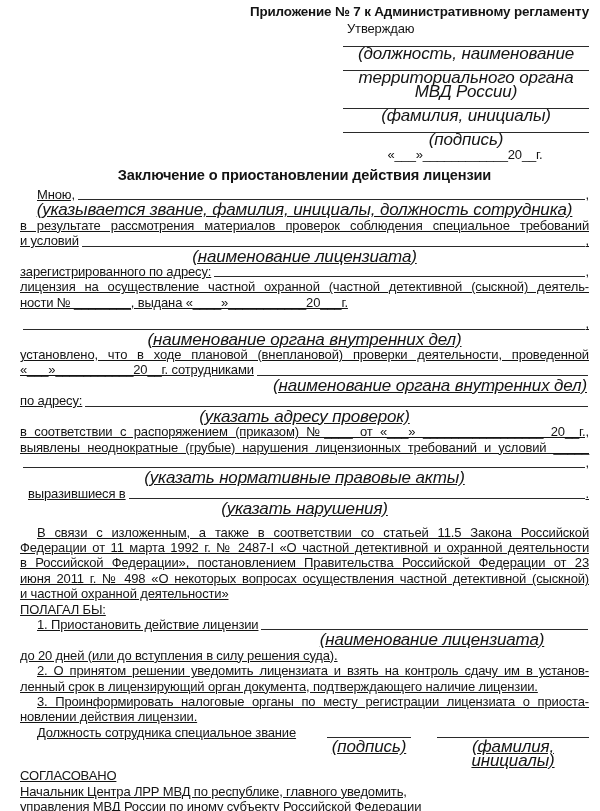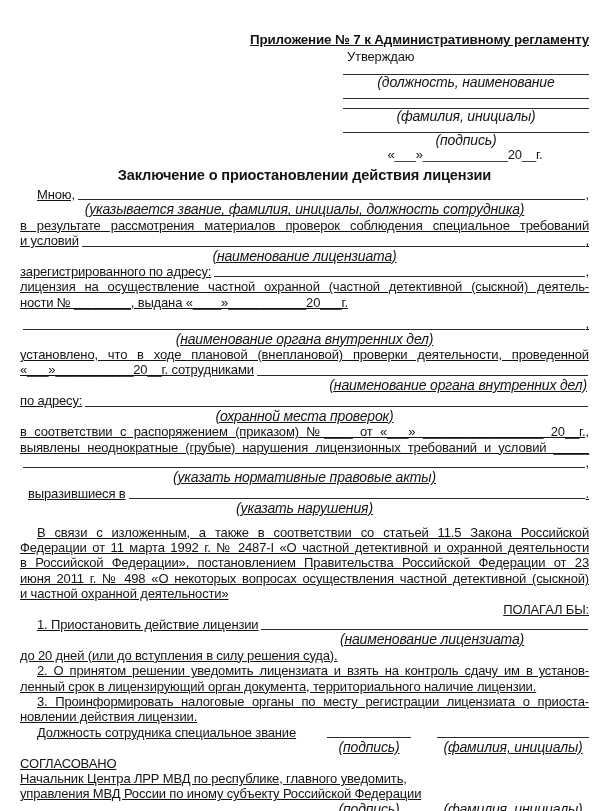--- a/index.html
+++ b/index.html
@@ -4,56 +4,57 @@
 <style>
   * { margin:0; padding:0; box-sizing:border-box; }
   html,body { background:#ffffff; }
   .page {
     position:relative; width:600px; height:811px; overflow:hidden;
     background:#ffffff; color:#141414;
     font-family:"Liberation Sans","DejaVu Sans",sans-serif;
     font-size:13px; letter-spacing:-0.15px;
     padding:4px 11px 0 20px;
   }
-  .appendix { text-align:right; font-weight:bold; text-decoration:underline; font-size:13.4px; line-height:16px;margin-top:28px; }
+  .appendix { text-align:right; font-weight:bold; font-size:13.4px; line-height:16px; }
   .approve { width:246px; margin-left:auto; }
   .approve-label { line-height:17px; padding-left:4px; }
   .uline { height:10px; border-bottom:1px solid #2a2a2a; }
-  .cap { font-style:italic; text-align:center; line-height:14px; font-size:14px; }
+  .cap { font-style:italic; text-align:center; line-height:14px; font-size:17px; }
   .approve-date { text-align:center; line-height:16px; padding-right:2px; }
   .title { text-align:center; font-weight:bold; font-size:14.6px; line-height:19px; margin:3px 0 2px; }
   .ln { line-height:15.4px; min-height:15.4px;text-decoration:underline; }
   .flex { display:flex; align-items:flex-end; }
   .flex .t { white-space:nowrap; }
   .fill { flex:1 1 auto; border-bottom:1px solid #2a2a2a; margin:0 1px 2px 3px; height:13px; }
   .ind { padding-left:17px; }
   .ind-sm { padding-left:8px; }
   .just { text-align:justify; text-align-last:justify; }
   .cap-right { text-align:right; padding-right:2px; }
   .cap-ind { padding-left:255px; }
   .gap6 { height:6px; }
   .gap8 { height:8px; }
-  .center { text-align:right; }
+  .center { text-align:left; }
   .sgrid { display:grid; grid-template-columns:1fr 84px 26px 152px; }
   .sgul { display:block; border-bottom:1px solid #2a2a2a; height:13px; }
   .sg2 { grid-column:2; }
   .sg4 { grid-column:4; }
 </style>
 </head>
 <body>
 
 <div class="page">
 
   <div class="appendix">Приложение № 7 к Административному регламенту</div>
 
   <div class="approve">
     <div class="approve-label">Утверждаю</div>
     <div class="uline"></div>
     <div class="cap">(должность, наименование</div>
     <div class="uline"></div>
+    <div class="cap">территориального органа МВД России)</div>
     <div class="uline"></div>
     <div class="cap">(фамилия, инициалы)</div>
     <div class="uline"></div>
     <div class="cap">(подпись)</div>
     <div class="approve-date">«___»____________20__г.</div>
   </div>
 
   <div class="title">Заключение о приостановлении действия лицензии</div>
 
   <div class="ln flex ind">
@@ -94,21 +95,21 @@
   <div class="ln flex">
     <span class="t">«___»___________20__г. сотрудниками</span>
     <span class="fill"></span>
   </div>
   <div class="ln cap cap-right">(наименование органа внутренних дел)</div>
 
   <div class="ln flex">
     <span class="t">по адресу:</span>
     <span class="fill"></span>
   </div>
-  <div class="ln cap">(охранной места проверок)</div>
+  <div class="ln cap">(указать адресу проверок)</div>
 
   <div class="ln just">в соответствии с распоряжением (приказом) №____ от «___» _________________ 20__г.,</div>
   <div class="ln just">выявлены неоднократные (грубые) нарушения лицензионных требований и условий _____</div>
 
   <div class="ln flex">
     <span class="fill"></span>
     <span class="t">,</span>
   </div>
   <div class="ln cap">(указать нормативные правовые акты)</div>
 
@@ -130,21 +131,21 @@
   <div class="ln center">ПОЛАГАЛ БЫ:</div>
 
   <div class="ln flex ind">
     <span class="t">1. Приостановить действие лицензии</span>
     <span class="fill"></span>
   </div>
   <div class="ln cap cap-ind">(наименование лицензиата)</div>
   <div class="ln">до 20 дней (или до вступления в силу решения суда).</div>
 
   <div class="ln just ind">2. О принятом решении уведомить лицензиата и взять на контроль сдачу им в установ-</div>
-  <div class="ln">ленный срок в лицензирующий орган документа, территориального наличие лицензии.</div>
+  <div class="ln">ленный срок в лицензирующий орган документа, подтверждающего наличие лицензии.</div>
   <div class="ln just ind">3. Проинформировать налоговые органы по месту регистрации лицензиата о приоста-</div>
   <div class="ln">новлении действия лицензии.</div>
 
   <div class="ln sgrid ind">
     <span class="t">Должность сотрудника специальное звание</span>
     <span class="sg2">
         <span class="sgul"></span>
       </span>
     <span class="sg4">
         <span class="sgul"></span>

